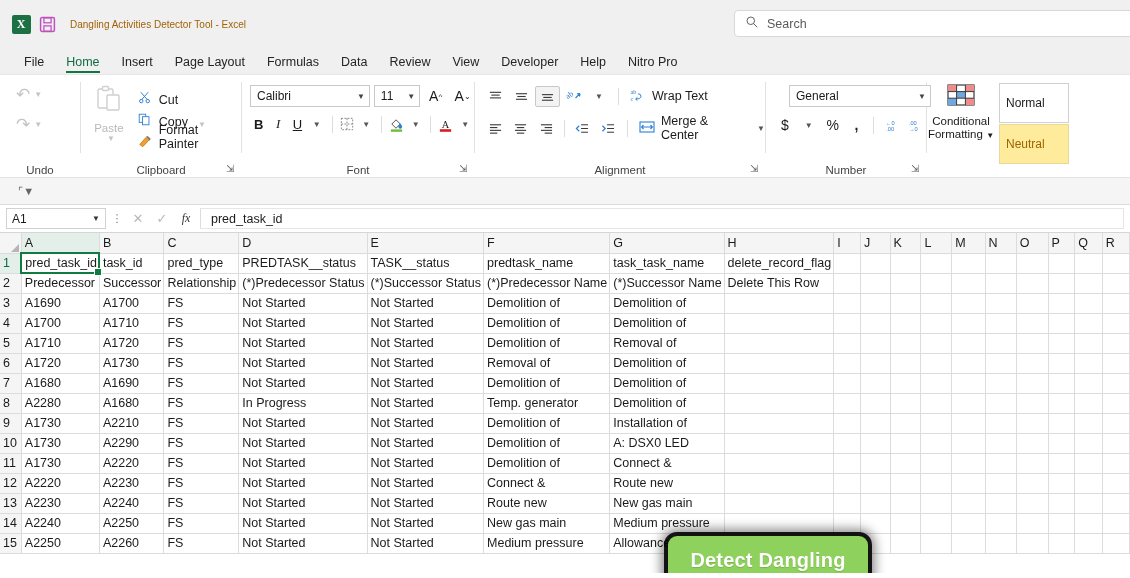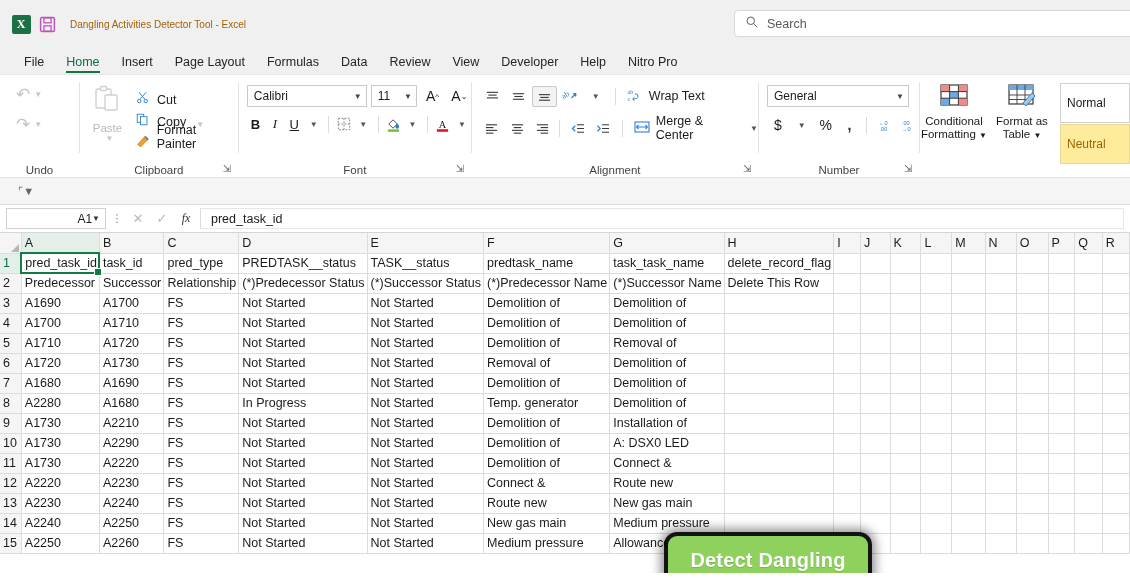--- a/index.html
+++ b/index.html
@@ -101,21 +101,21 @@
 
   
   #grp-align{ width:290px; }
   .ar{ display:flex; align-items:center; padding:6px 0 0 8px; gap:1px; }
   .al-ico{ width:25px; height:21px; display:flex; align-items:center; justify-content:center; }
   .al-ico.sel{ border:1px solid #c8c8c8; background:#f3f3f3; border-radius:2px; }
   .txtbtn{ display:flex; align-items:center; gap:6px; font-size:12.5px; padding-left:6px; }
 
   
   #grp-num{ width:160px; }
-  #numfmt{ width:142px; margin:6px 0 0 8px; }
+  #numfmt{ width:142px; margin:6px 0 0 23px; }
   .nr2{ display:flex; align-items:center; padding:7px 0 0 8px; gap:2px; }
 
   
   #grp-styles{ flex:1; display:flex; padding-top:6px; }
   .style-big{
     width:68px; display:flex; flex-direction:column; align-items:center;
     font-size:11.5px; line-height:13px; text-align:center; color:#1b1b1b; padding-top:2px;
   }
   .style-big .gl{ margin-bottom:3px; }
   #style-gallery{ width:70px; margin-left:4px; padding-top:2px; }
@@ -132,21 +132,21 @@
   }
   #collapse-strip .c{ font-size:11px; color:#666; }
 
   
   #formulabar{
     height:28px; background:#fff; display:flex; align-items:center;
     padding:0 6px; gap:4px; border-bottom:1px solid #d6d6d6;
   }
   #namebox{
     width:100px; height:21px; border:1px solid #d2d2d2; background:#fff;
-    display:flex; align-items:center; justify-content:flex-end;
+    display:flex; align-items:center; justify-content:space-between;
     padding:0 5px; font-size:12px;
   }
   #namebox .cv{ font-size:8px; color:#333; }
   #fb-dots{ width:14px; text-align:center; color:#7a7a7a; font-size:11px; letter-spacing:0; }
   .fb-ico{ width:20px; text-align:center; font-size:13px; color:#b8b8b8; }
   #fx{ font-style:italic; font-family:"Liberation Serif",serif; font-size:12px; color:#333; }
   #fbinput{
     flex:1; height:21px; border:1px solid #e6e6e6; border-left:1px solid #dcdcdc;
     background:#fff; display:flex; align-items:center; padding-left:10px; font-size:12.5px;
   }
@@ -509,37 +509,20 @@
           <g stroke="#3a3a3a" stroke-width="1">
               <line x1="10.6" y1="2" x2="10.6" y2="22"></line>
               <line x1="19.4" y1="2" x2="19.4" y2="22"></line>
               <line x1="2" y1="8.6" x2="28" y2="8.6"></line>
               <line x1="2" y1="15.2" x2="28" y2="15.2"></line>
             </g>
         </svg>
       </span>
       <span>Conditional</span>
       <span><span>Formatting</span> <span style="font-size:8px">▼</span></span>
-    </div>
-    <div class="style-big">
-      <span class="gl">
-        <svg width="30" height="26" viewBox="0 0 30 26">
-          <rect x="2" y="2" width="24" height="19" fill="#fff" stroke="#3a3a3a" stroke-width="1.2"></rect>
-          <rect x="2" y="2" width="24" height="5" fill="#6ea8e0"></rect>
-          <g stroke="#3a3a3a" stroke-width="0.9">
-              <line x1="10" y1="2" x2="10" y2="21"></line>
-              <line x1="18" y1="2" x2="18" y2="21"></line>
-              <line x1="2" y1="12" x2="26" y2="12"></line>
-              <line x1="2" y1="16.5" x2="26" y2="16.5"></line>
-            </g>
-          <path d="M16 20 L25 10 L28 13 L19 23 Z" fill="#9ec9ef" stroke="#3a7ec0" stroke-width="1"></path>
-        </svg>
-      </span>
-      <span>Format as</span>
-      <span><span>Table</span> <span style="font-size:8px">▼</span></span>
     </div>
     <div id="style-gallery">
       <div class="style-cell">Normal</div>
       <div class="style-cell neutral">Neutral</div>
     </div>
   </div>
 </div>
 
 <div id="collapse-strip">
   <span class="c">⌜▼</span>

